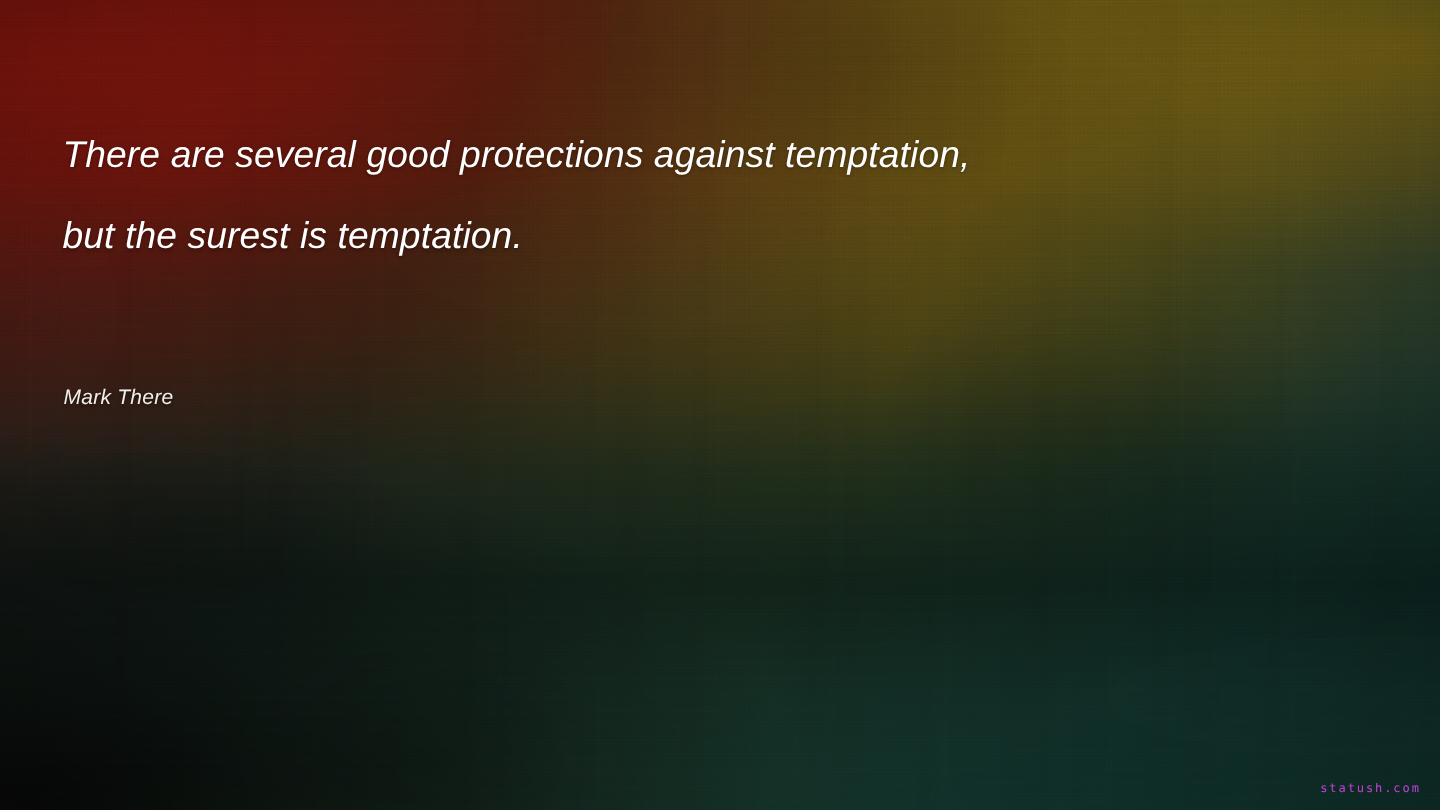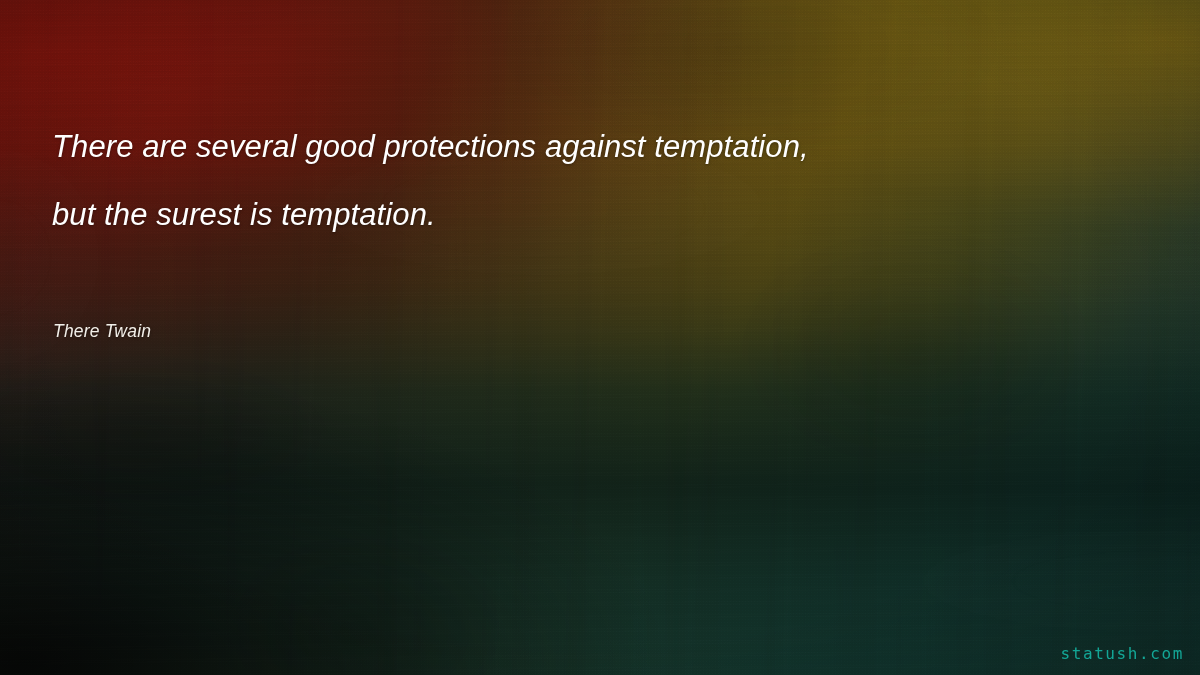--- a/index.html
+++ b/index.html
@@ -172,21 +172,21 @@
   
   .content {
     position:absolute;
     inset:0;
     z-index:5;
   }
 
   .quote-block {
     position:absolute;
     left:52px;
-    top:113px;
+    top:95px;
     width:1020px;
   }
 
   .quote-line {
     font-size:31px;
     font-style:italic;
     font-weight:400;
     color:#ffffff;
     line-height:68px;
     letter-spacing:0.1px;
@@ -204,23 +204,23 @@
     color:#f2efe9;
     letter-spacing:0.2px;
     text-shadow:0 1px 3px rgba(0,0,0,0.40);
   }
 
   .watermark {
     position:absolute;
     right:16px;
     bottom:12px;
     font-family:"DejaVu Sans Mono", "Liberation Mono", monospace;
-    font-size:16px;
+    font-size:10px;
     font-weight:400;
-    color:#14b8a6;
+    color:#d946ef;
     letter-spacing:1.6px;
     opacity:0.88;
   }
 </style>
 </head>
 <body>
 
 <div class="canvas">
 
   <div class="bg-base"></div>
@@ -236,18 +236,18 @@
   <div class="tex-noise"></div>
   <div class="tex-vignette"></div>
 
   <div class="content">
 
     <div class="quote-block">
       <div class="quote-line">There are several good protections against temptation,</div>
       <div class="quote-line">but the surest is temptation.</div>
     </div>
 
-    <div class="author">There Twain</div>
+    <div class="author">Mark There</div>
 
     <div class="watermark">statush.com</div>
 
   </div>
 </div>
 
 </body></html>

